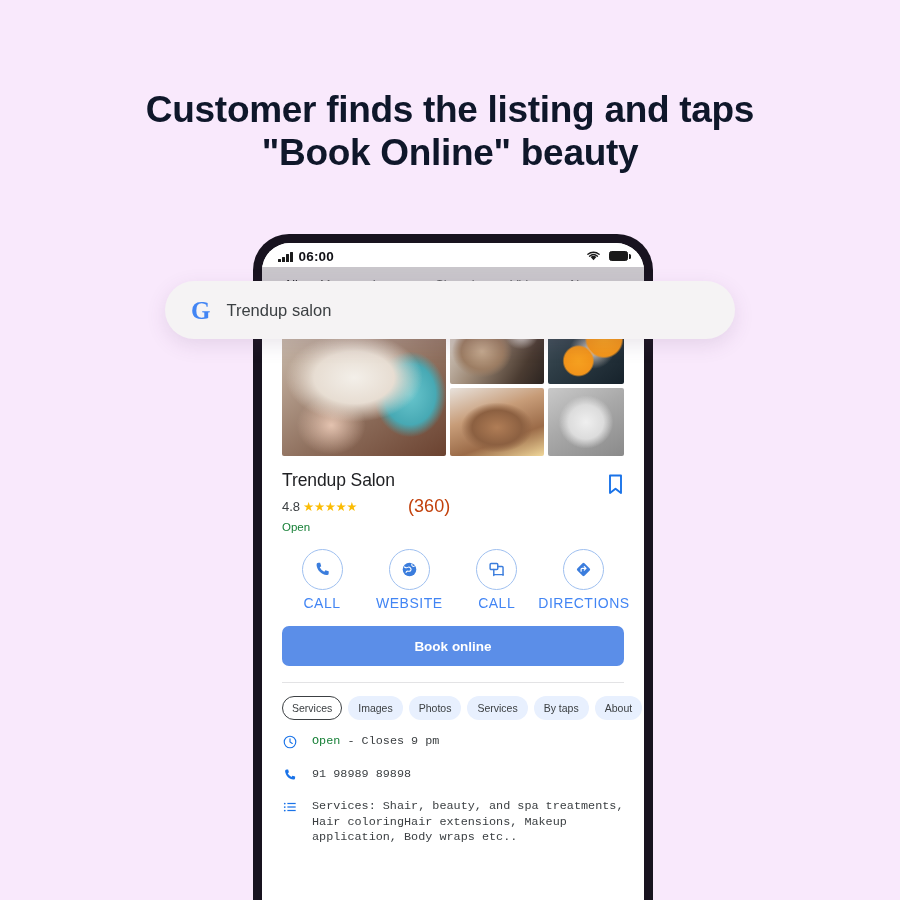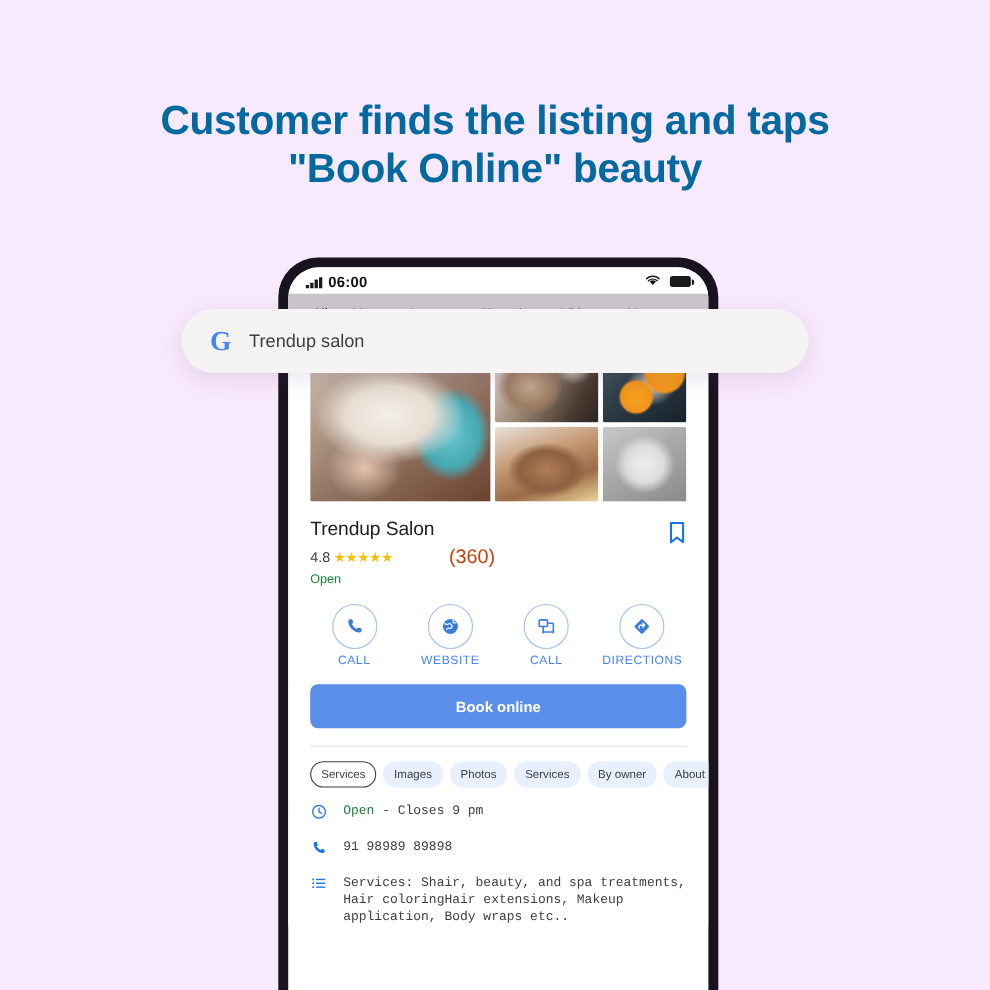--- a/index.html
+++ b/index.html
@@ -15,21 +15,21 @@
     position: relative;
   }
 
   
   .headline {
     position: absolute;
     top: 88px;
     left: 0;
     width: 900px;
     text-align: center;
-    color: #0369a1;
+    color: #0f172a;
     font-size: 37px;
     font-weight: 700;
     line-height: 43px;
     letter-spacing: -0.3px;
   }
   .headline .line2 { display: block; }
   .headline .bold-quote { font-weight: 800; }
 
   
   .phone {
@@ -180,21 +180,21 @@
     margin-top: 16px;
     padding: 0 5px;
   }
   .action { display: flex; flex-direction: column; align-items: center; gap: 5px; width: 70px; }
   .action-circle {
     width: 39px; height: 39px;
     border: 1.3px solid #9fc0f0;
     border-radius: 50%;
     display: flex; align-items: center; justify-content: center;
   }
-  .action-label { font-size: 11px; color: #4285f4; letter-spacing: 0.5px; font-weight: 500; }
+  .action-label { font-size: 14px; color: #4285f4; letter-spacing: 0.5px; font-weight: 500; }
 
   
   .book-btn {
     margin-top: 15px;
     height: 40px;
     border-radius: 7px;
     background: #5b8ee8;
     display: flex; align-items: center; justify-content: center;
     color: #ffffff;
     font-size: 13.5px;
@@ -367,21 +367,21 @@
 
       <div class="book-btn">Book online</div>
 
       <div class="divider-line"></div>
 
       <div class="chips">
         <span class="chip selected">Services</span>
         <span class="chip">Images</span>
         <span class="chip">Photos</span>
         <span class="chip">Services</span>
-        <span class="chip">By owner</span>
+        <span class="chip">By taps</span>
         <span class="chip">About</span>
       </div>
 
       <div class="info-list">
         <div class="info-row">
           <span class="info-icon">
             <svg width="14" height="14" viewBox="0 0 16 16">
               <circle cx="8" cy="8" r="6.6" fill="none" stroke="#1a73e8" stroke-width="1.3"></circle>
               <path d="M8 4.3 V8 l2.6 1.6" fill="none" stroke="#1a73e8" stroke-width="1.3" stroke-linecap="round"></path>
             </svg>

